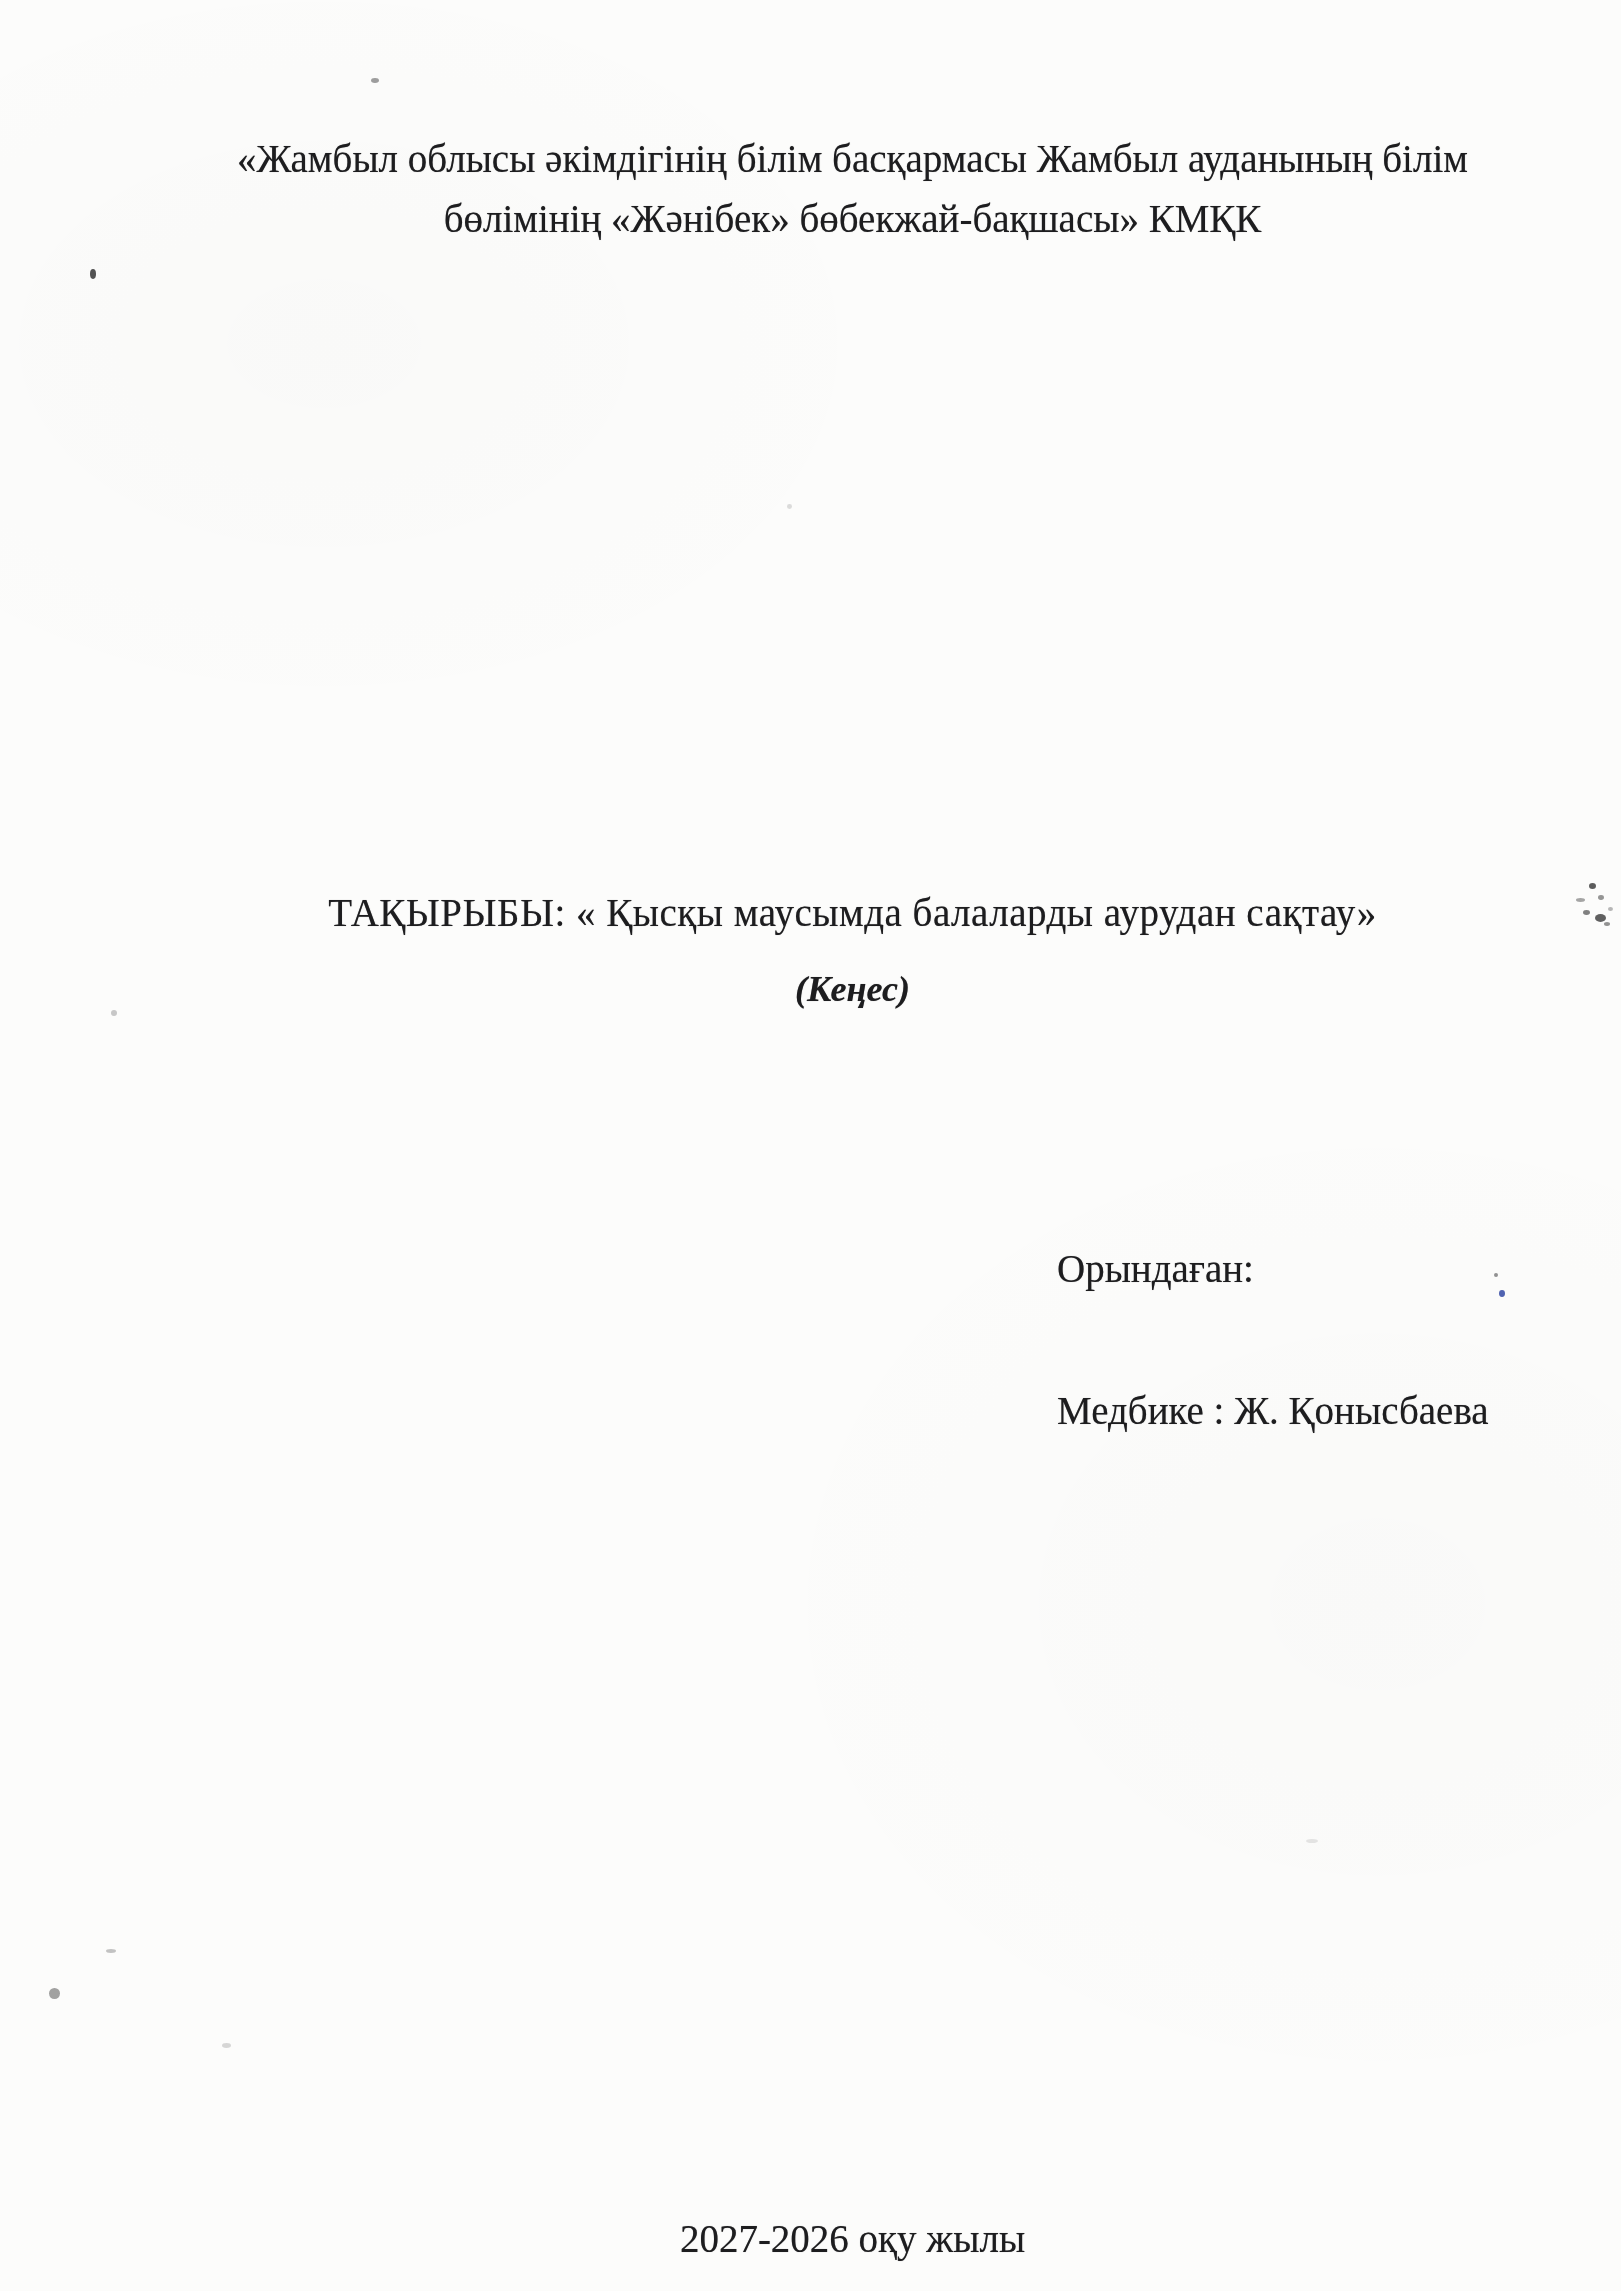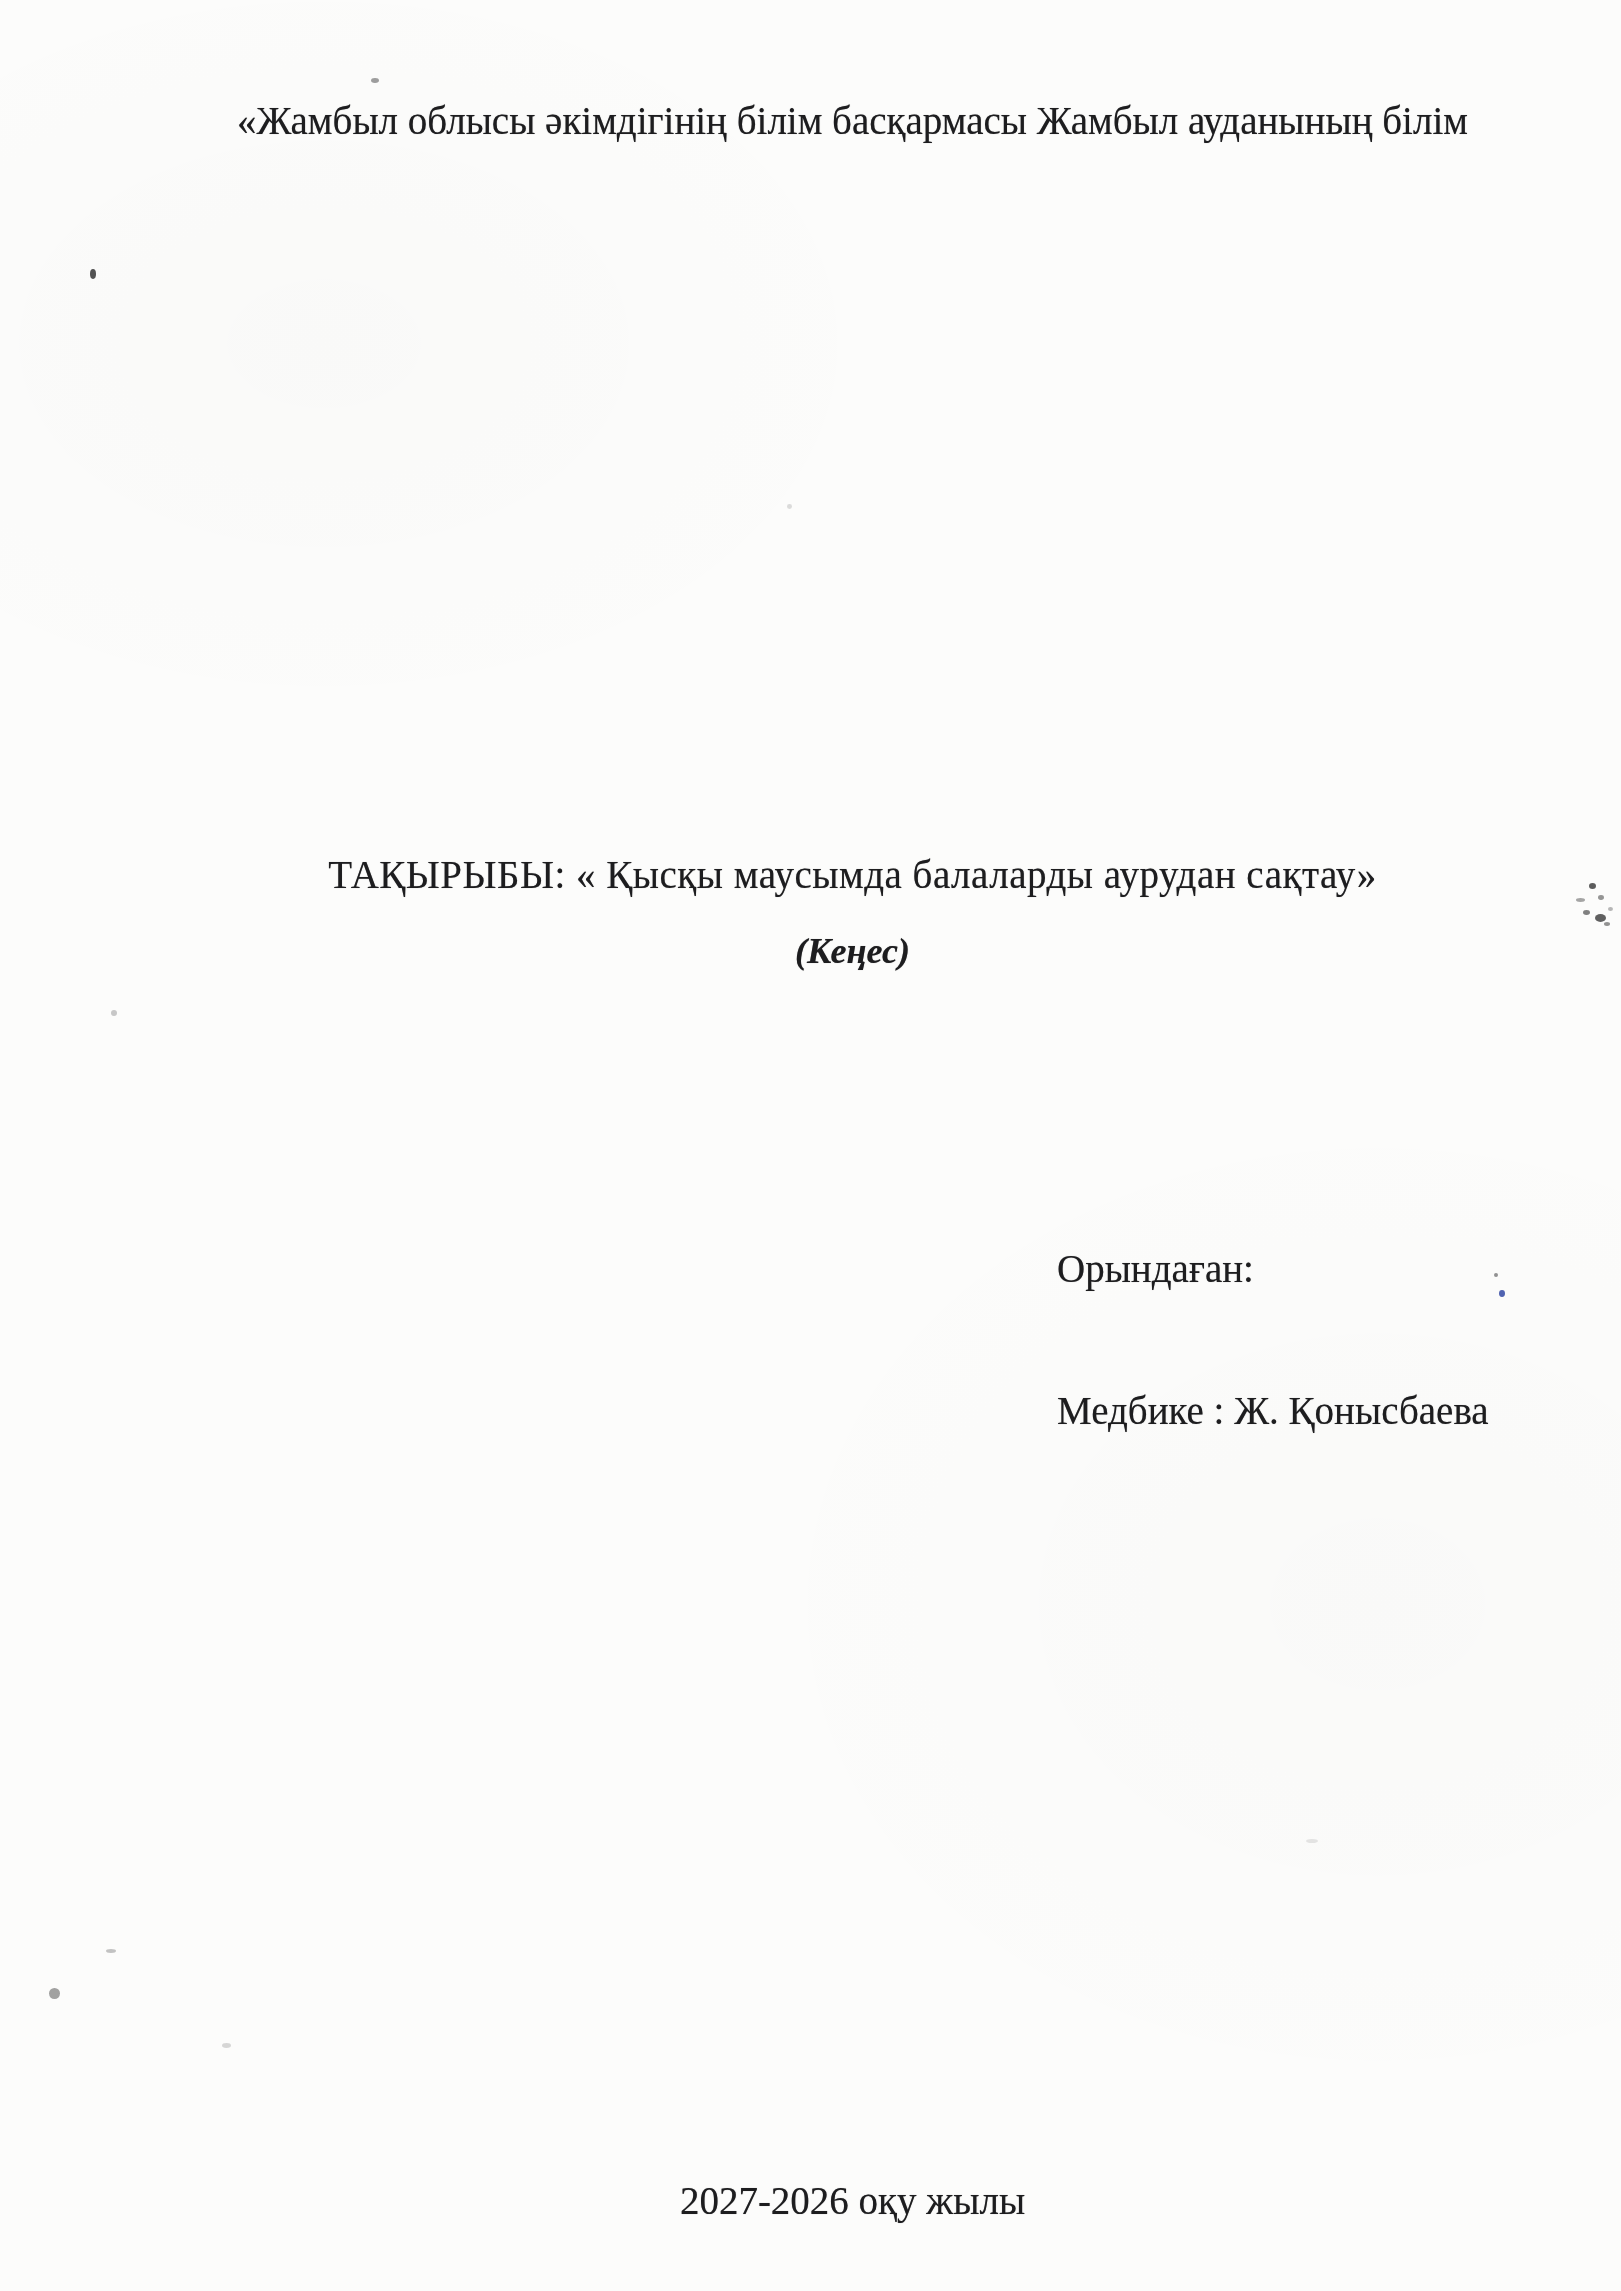--- a/index.html
+++ b/index.html
@@ -33,20 +33,21 @@
   }
   .textline {
     position: absolute;
     white-space: nowrap;
     text-shadow: 0 0 0.7px rgba(25,25,28,0.55);
   }
   .col-center {
     left: 191px;
     width: 1323px;
     text-align: center;
+    margin-top: 38px;
   }
   .header-line-1 { top: 98px;  font-size: 39px; }
   .header-line-2 { top: 158px;  font-size: 39px; }
   .doc-title     { top: 852px;  font-size: 39px; font-weight: 400; letter-spacing: 0.5px; }
   .doc-subtitle  { top: 930px;  font-size: 36px; font-style: italic; font-weight: bold; }
   .author-label  { left: 1057px; top: 1246px; font-size: 39px; text-align: right; }
   .author-name   { left: 1057px; top: 1388px; font-size: 39px; }
   .footer-year   { top: 2178px; font-size: 39px; }
   .speck {
     position: absolute;
@@ -54,20 +55,21 @@
     pointer-events: none;
   }
 </style>
 </head>
 <body>
 
 <div class="page">
 
   <div class="textline col-center header-line-1">«Жамбыл облысы әкімдігінің білім басқармасы Жамбыл ауданының білім</div>
 
+  <div class="textline col-center header-line-2">бөлімінің «Жәнібек» бөбекжай-бақшасы» КМҚК</div>
 
   <div class="textline col-center doc-title">ТАҚЫРЫБЫ: « Қысқы маусымда балаларды аурудан сақтау»</div>
 
   <div class="textline col-center doc-subtitle">(Кеңес)</div>
 
   <div class="textline author-label">Орындаған:</div>
 
   <div class="textline author-name">Медбике : Ж. Қонысбаева</div>
 
   <div class="textline col-center footer-year">2027-2026 оқу жылы</div>

